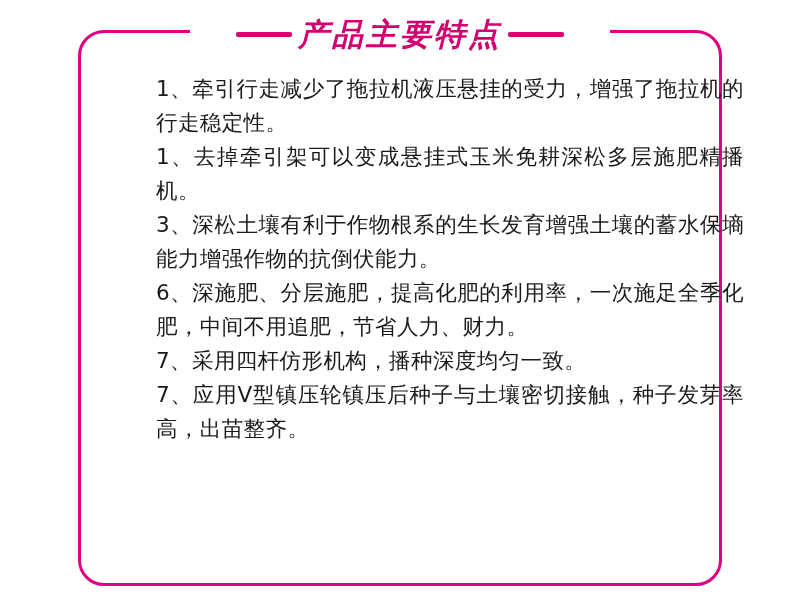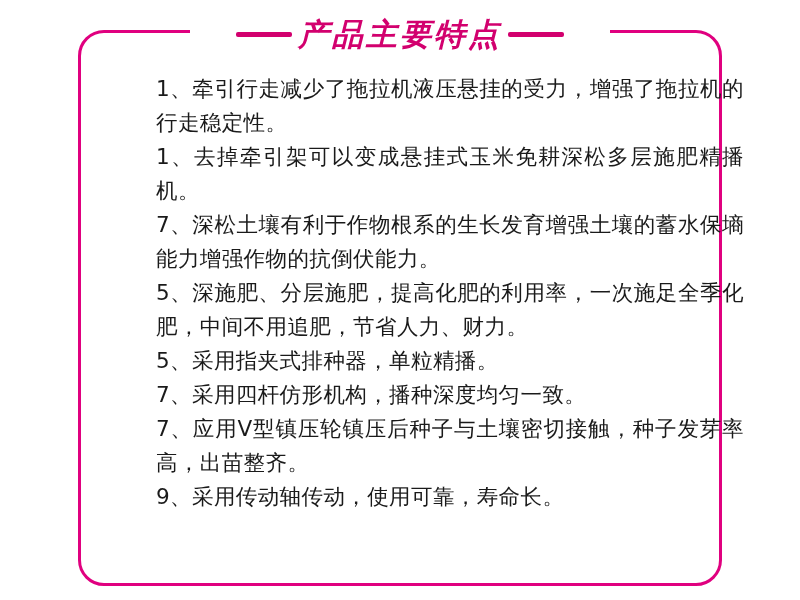--- a/index.html
+++ b/index.html
@@ -106,21 +106,19 @@
 
   <div class="title-wrap">
     <span class="title-rule"></span>
     <span class="title">产品主要特点</span>
     <span class="title-rule"></span>
   </div>
 
   <div class="content">
     <p class="item">1、牵引行走减少了拖拉机液压悬挂的受力，增强了拖拉机的行走稳定性。</p>
     <p class="item">1、去掉牵引架可以变成悬挂式玉米免耕深松多层施肥精播机。</p>
-    <p class="item">7、深松土壤有利于作物根系的生长发育增强土壤的蓄水保墒能力增强作物的抗倒伏能力。</p>
-    <p class="item">5、深施肥、分层施肥，提高化肥的利用率，一次施足全季化肥，中间不用追肥，节省人力、财力。</p>
-    <p class="item">5、采用指夹式排种器，单粒精播。</p>
+    <p class="item">3、深松土壤有利于作物根系的生长发育增强土壤的蓄水保墒能力增强作物的抗倒伏能力。</p>
+    <p class="item">6、深施肥、分层施肥，提高化肥的利用率，一次施足全季化肥，中间不用追肥，节省人力、财力。</p>
     <p class="item">7、采用四杆仿形机构，播种深度均匀一致。</p>
     <p class="item">7、应用V型镇压轮镇压后种子与土壤密切接触，种子发芽率高，出苗整齐。</p>
-    <p class="item">9、采用传动轴传动，使用可靠，寿命长。</p>
   </div>
 
 </div>
 
 </body></html>

